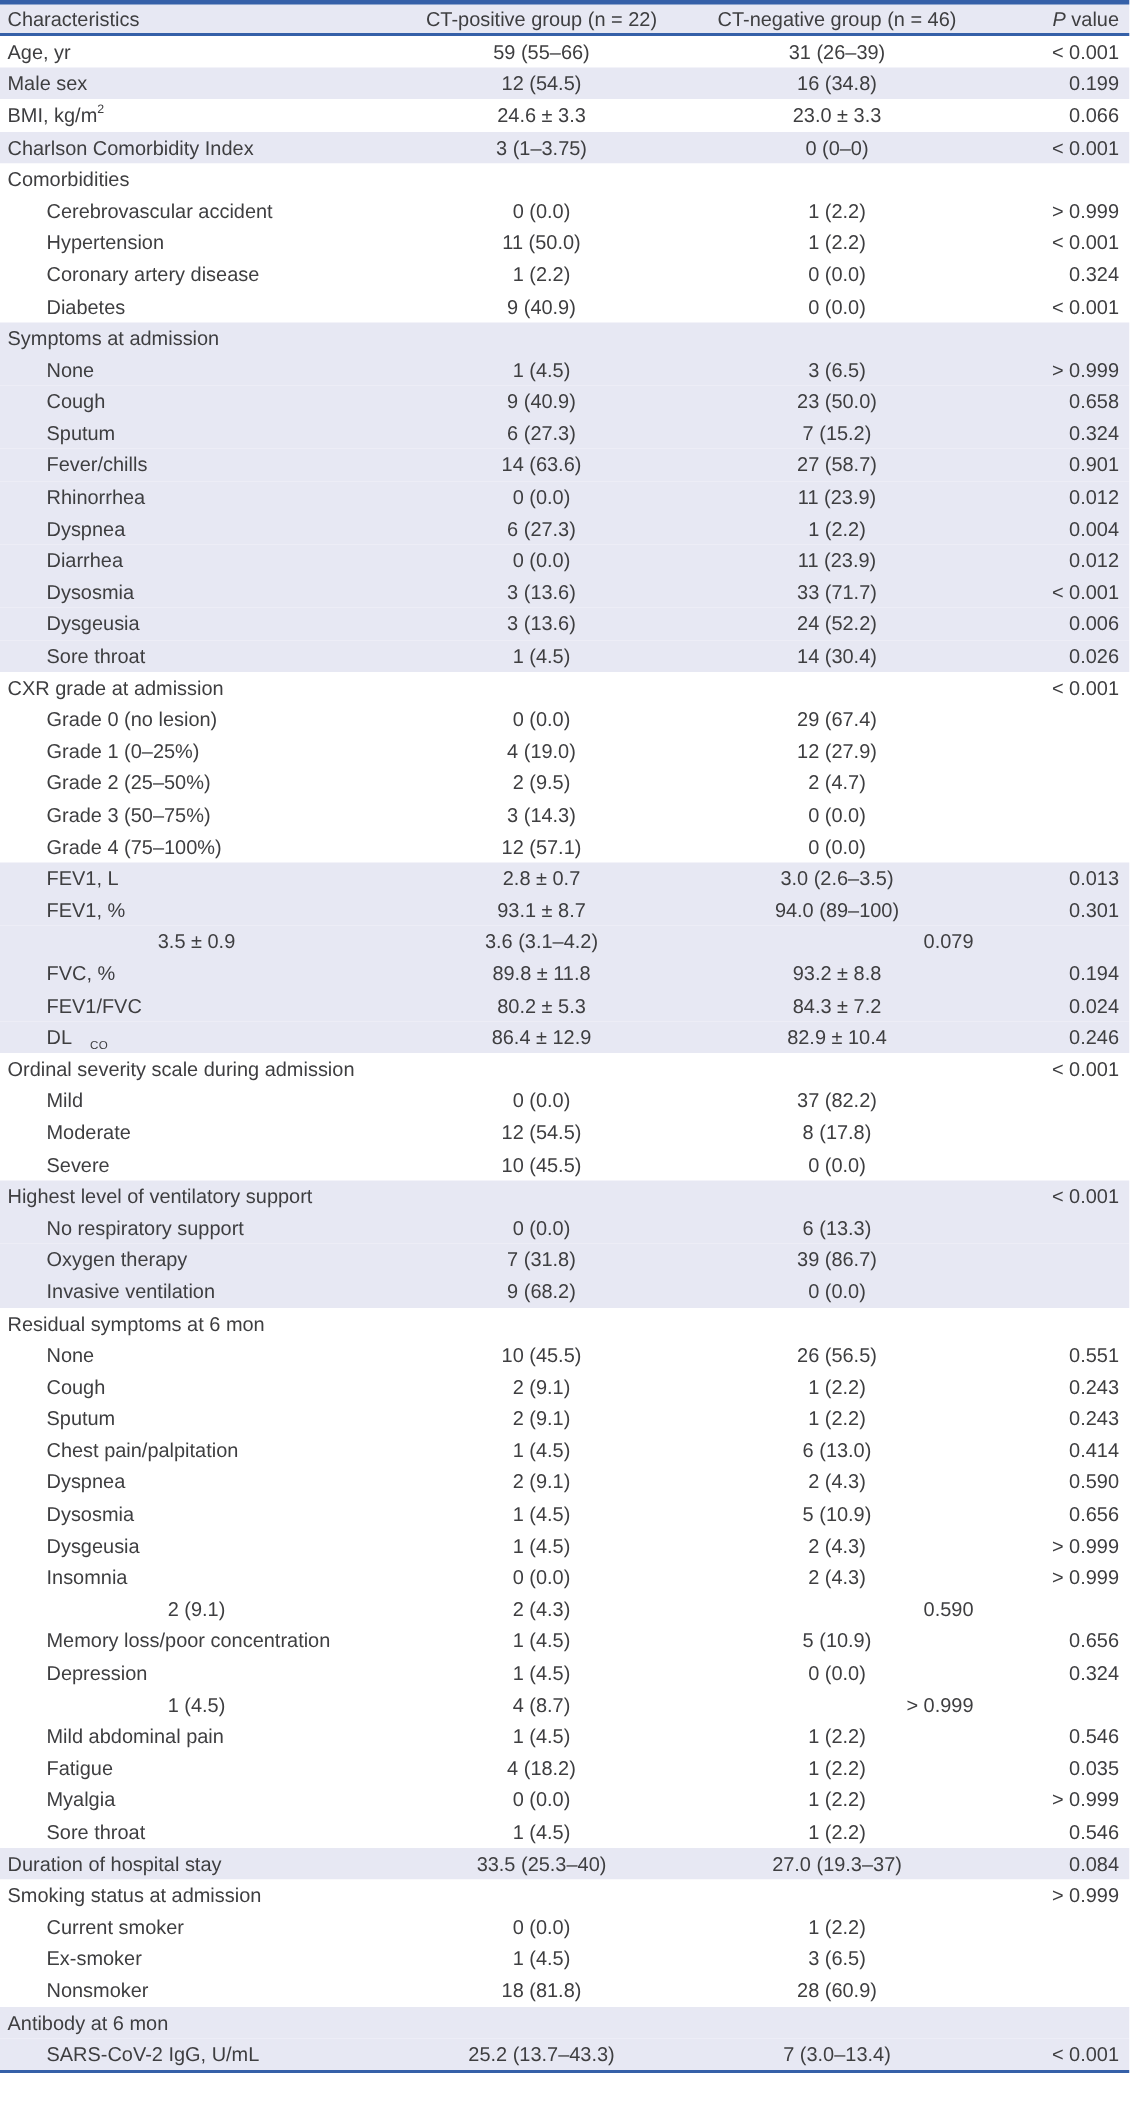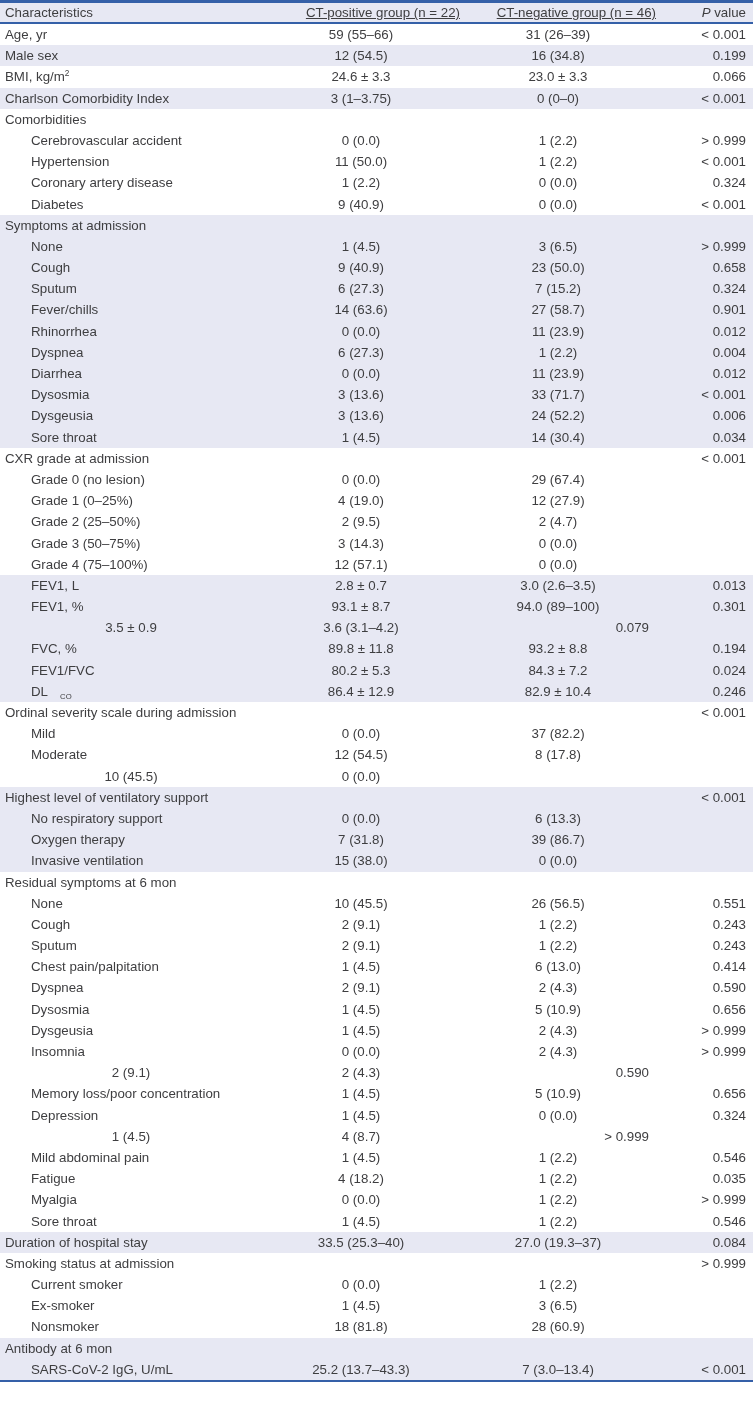--- a/index.html
+++ b/index.html
@@ -41,21 +41,21 @@
   .cell.label{
     text-align:left;
     padding-left:5px;
   }
   .cell.label.indent{padding-left:31px;}
   .cell.val{text-align:center;}
   .cell.pval{
     text-align:right;
     padding-right:7px;
   }
-  .row.header .cell.val{text-align:right;text-decoration:underline;}
+  .row.header .cell.val{text-align:center;}
   .row.header .cell.pval i{font-style:italic;}
   sup{font-size:62%;line-height:0;vertical-align:super;}
   sub{font-size:58%;line-height:0;vertical-align:sub;letter-spacing:.2px;padding-left:12px;}
   .bottom-rule{
     width:753px;
     height:2px;
     background:var(--blue);
     margin-bottom:6px;
   }
 </style>
@@ -181,21 +181,21 @@
       <div class="row band">
         <div class="cell label indent"><span>Dysgeusia</span></div>
         <div class="cell val">3 (13.6)</div>
         <div class="cell val">24 (52.2)</div>
         <div class="cell pval">0.006</div>
       </div>
       <div class="row band">
         <div class="cell label indent"><span>Sore throat</span></div>
         <div class="cell val">1 (4.5)</div>
         <div class="cell val">14 (30.4)</div>
-        <div class="cell pval">0.034</div>
+        <div class="cell pval">0.026</div>
       </div>
       <div class="row">
         <div class="cell label"><span>CXR grade at admission</span></div>
         <div class="cell val"></div>
         <div class="cell val"></div>
         <div class="cell pval">&lt; 0.001</div>
       </div>
       <div class="row">
         <div class="cell label indent"><span>Grade 0 (no lesion)</span></div>
         <div class="cell val">0 (0.0)</div>
@@ -273,20 +273,21 @@
         <div class="cell val">37 (82.2)</div>
         <div class="cell pval"></div>
       </div>
       <div class="row">
         <div class="cell label indent"><span>Moderate</span></div>
         <div class="cell val">12 (54.5)</div>
         <div class="cell val">8 (17.8)</div>
         <div class="cell pval"></div>
       </div>
       <div class="row">
+        <div class="cell label indent"><span>Severe</span></div>
         <div class="cell val">10 (45.5)</div>
         <div class="cell val">0 (0.0)</div>
         <div class="cell pval"></div>
       </div>
       <div class="row band">
         <div class="cell label"><span>Highest level of ventilatory support</span></div>
         <div class="cell val"></div>
         <div class="cell val"></div>
         <div class="cell pval">&lt; 0.001</div>
       </div>
@@ -297,21 +298,21 @@
         <div class="cell pval"></div>
       </div>
       <div class="row band">
         <div class="cell label indent"><span>Oxygen therapy</span></div>
         <div class="cell val">7 (31.8)</div>
         <div class="cell val">39 (86.7)</div>
         <div class="cell pval"></div>
       </div>
       <div class="row band">
         <div class="cell label indent"><span>Invasive ventilation</span></div>
-        <div class="cell val">15 (38.0)</div>
+        <div class="cell val">9 (68.2)</div>
         <div class="cell val">0 (0.0)</div>
         <div class="cell pval"></div>
       </div>
       <div class="row">
         <div class="cell label"><span>Residual symptoms at 6 mon</span></div>
         <div class="cell val"></div>
         <div class="cell val"></div>
         <div class="cell pval"></div>
       </div>
       <div class="row">

